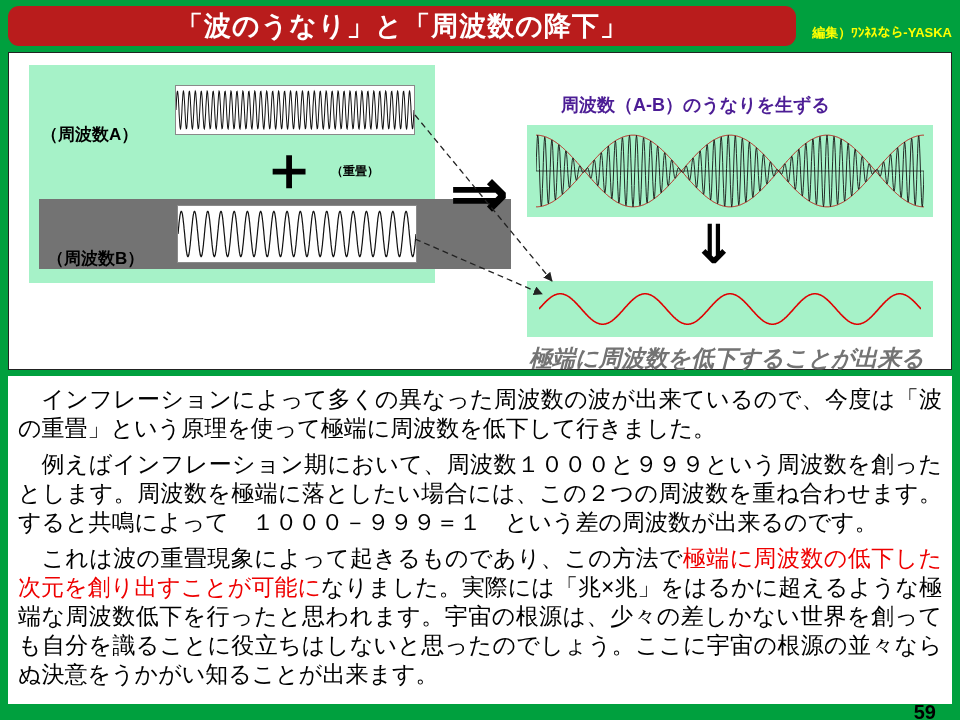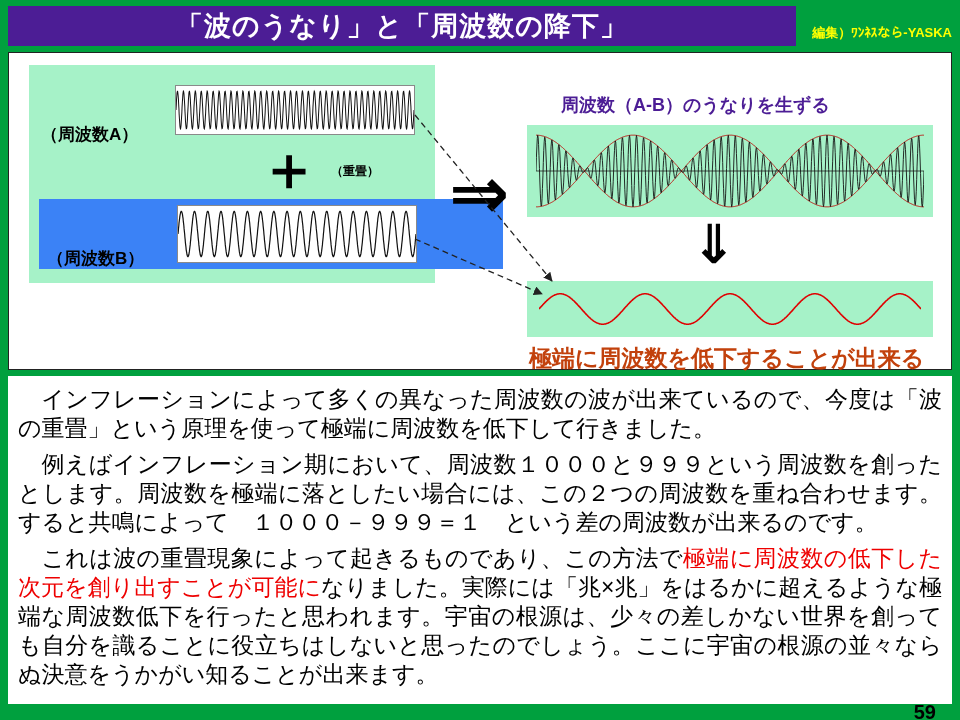--- a/index.html
+++ b/index.html
@@ -2,45 +2,45 @@
 <html><head>
 <meta charset="utf-8">
 <style>
   html,body{margin:0;padding:0;}
   .slide{
     position:relative;width:960px;height:720px;overflow:hidden;
     background:#00A03E;
     font-family:"Liberation Sans","DejaVu Sans",sans-serif;
   }
   
-  .title-bar{position:absolute;left:8px;top:6px;width:788px;height:40px;background:#4c1d95;
-    display:flex;align-items:center;justify-content:center;}
+  .title-bar{position:absolute;left:8px;top:6px;width:788px;height:40px;background:#b91c1c;
+    display:flex;align-items:center;justify-content:center;border-radius:11px;}
   .title{color:#fff;font-size:27px;font-weight:bold;letter-spacing:1px;white-space:nowrap;}
   .credit{position:absolute;right:8px;top:24px;color:#FFFF00;font-size:13px;font-weight:bold;white-space:nowrap;}
   
   .diagram{position:absolute;left:8px;top:52px;width:944px;height:318px;background:#fff;
     border:1px solid #222;box-sizing:border-box;}
   .mint{background:#A6F2C8;}
   .left-panel{position:absolute;left:20px;top:12px;width:406px;height:218px;}
   .wave-label{position:absolute;font-size:17px;font-weight:bold;color:#000;white-space:nowrap;margin-top:24px;}
   .lbl-a{left:12px;top:34px;}
   .wave-box{position:absolute;background:#fff;border:1px solid #8a8a8a;box-sizing:border-box;}
   .box-a{left:146px;top:20px;width:240px;height:50px;}
   .plus{position:absolute;left:230px;top:74px;font-size:60px;font-weight:900;line-height:1;color:#000;}
   .superpose{position:absolute;left:302px;top:98px;font-size:12px;font-weight:bold;color:#000;white-space:nowrap;}
-  .purple-panel{position:absolute;left:10px;top:134px;width:464px;height:70px;background:#3b82f6;}
+  .purple-panel{position:absolute;left:10px;top:134px;width:464px;height:70px;background:#737373;padding-left:8px;}
   .lbl-b{left:8px;top:24px;}
   .box-b{left:138px;top:6px;width:240px;height:58px;}
   .implies{position:absolute;left:440px;top:104px;font-size:72px;font-weight:900;line-height:1;color:#000;}
   .beat-caption{position:absolute;left:552px;top:40px;font-size:18px;font-weight:bold;color:#4c1d95;white-space:nowrap;}
   .beat-panel{position:absolute;left:518px;top:72px;width:406px;height:92px;padding:5px 9px;box-sizing:border-box;}
   .down-arrow{position:absolute;left:682px;top:164px;font-size:54px;font-weight:900;line-height:1;color:#000;}
   .resonance-note{position:absolute;left:742px;top:176px;font-size:17px;font-weight:bold;color:#000;line-height:1.35;white-space:nowrap;}
   .extracted-panel{position:absolute;left:518px;top:228px;width:406px;height:56px;padding:5px 12px;box-sizing:border-box;}
-  .result-caption{position:absolute;left:520px;top:290px;font-size:23px;font-weight:bold;color:#c2410c;white-space:nowrap;}
+  .result-caption{position:absolute;left:520px;top:290px;font-size:23px;font-weight:bold;color:#737373;white-space:nowrap;font-style:italic;}
   .wave-box svg,.beat-panel svg,.extracted-panel svg{display:block;width:100%;height:100%;}
   .overlay{position:absolute;left:0;top:0;width:944px;height:318px;pointer-events:none;}
   .overlay .dash{stroke:#222;stroke-width:1.3;stroke-dasharray:6 4;fill:none;}
   
   .bodytext{position:absolute;left:8px;top:376px;width:944px;height:328px;background:#fff;
     box-sizing:border-box;padding:9px 10px;font-size:23px;line-height:29px;font-weight:500;
     color:#000;text-align:justify;overflow:hidden;}
   .bodytext p{margin:0 0 7px;}
   .red{color:#EE0000;}
   .page-num{position:absolute;right:24px;bottom:-1px;font-size:20px;font-weight:bold;color:#000;line-height:18px;}

